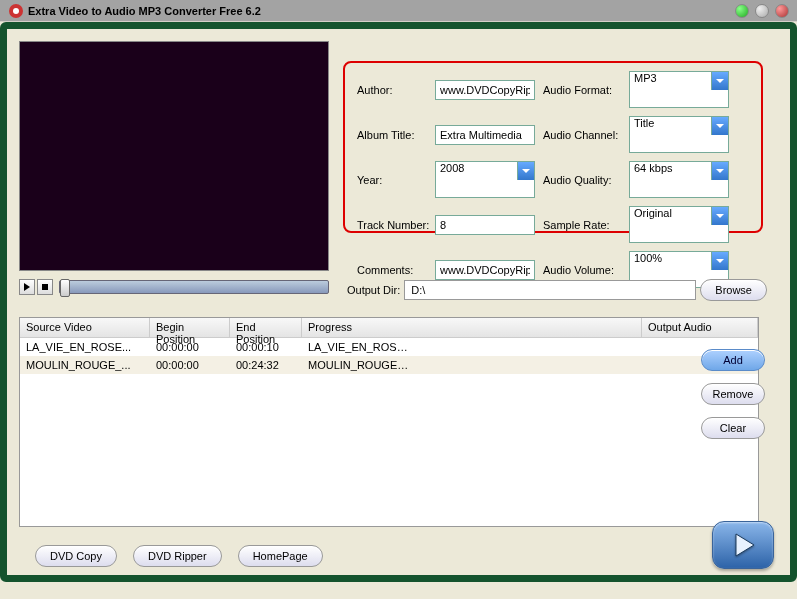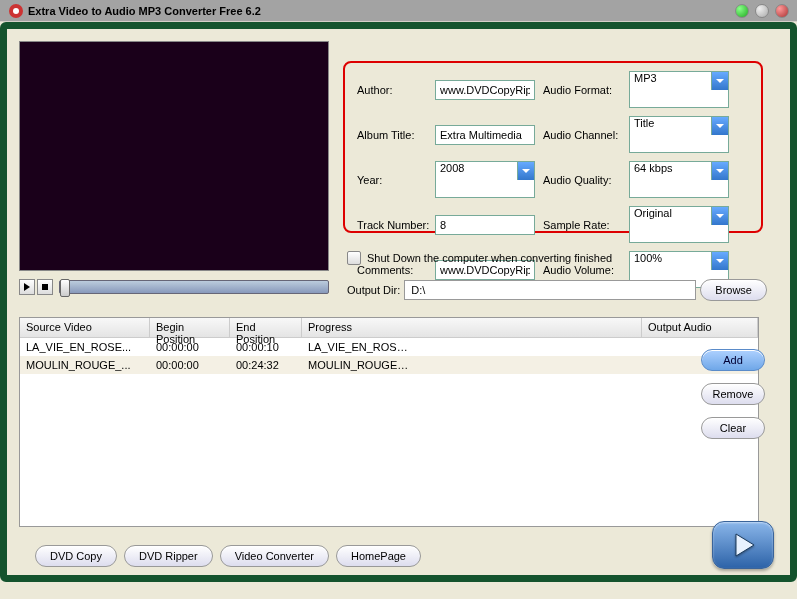--- a/index.html
+++ b/index.html
@@ -44,21 +44,21 @@
 .th { border-right: 1px solid #ccc; padding: 3px 6px; }
 .th1 { width: 130px; } .th2 { width: 80px; } .th3 { width: 72px; } .th4 { width: 116px; } .th5 { flex: 1; }
 .tr { display: flex; height: 18px; align-items: center; }
 .tr.sel { background: #f4f0e4; }
 .td { padding: 2px 6px; overflow: hidden; white-space: nowrap; text-overflow: ellipsis; }
 
 .side-btns { position: absolute; left: 694px; top: 320px; display: flex; flex-direction: column; gap: 12px; width: 64px; align-items: flex-end; }
 .side-btns .pill-btn { width: 64px; justify-content: center; }
 .add-btn { background: linear-gradient(#aed1ff,#6fa7e8); color: #003; border-color: #5a8bc9; }
 
-.bottom-row { position: absolute; left: 28px; bottom: 8px; display: flex; gap: 7px; align-items: center; }
+.bottom-row { position: absolute; left: 28px; bottom: 8px; display: flex; gap: 16px; align-items: center; }
 
 .play-big { position: absolute; right: 16px; bottom: 6px; width: 62px; height: 48px; border-radius: 12px; background: linear-gradient(#8ab6ea,#2d63a8); border: 1px solid #3a649a; display: flex; align-items: center; justify-content: center; cursor: pointer; box-shadow: 0 2px 3px rgba(0,0,0,0.3), inset 0 1px 2px rgba(255,255,255,0.5); }
 .play-big svg { filter: drop-shadow(0 1px 1px rgba(0,0,0,0.4)); }
 </style>
 </head>
 <body>
 
 <div class="titlebar">
   <span class="app-icon">
     <svg width="16" height="16" viewBox="0 0 16 16">
@@ -116,24 +116,20 @@
       <span class="meta-label">Sample Rate:</span>
       <div class="meta-select"><span>Original</span></div>
 
       <span class="meta-label">Comments:</span>
       <input class="meta-input" value="www.DVDCopyRip.co" style="">
       <span class="meta-label">Audio Volume:</span>
       <div class="meta-select"><span>100%</span></div>
     </div>
   </div>
 
-  <div class="shutdown-row">
-    <div class="checkbox"></div>
-    <span>Shut Down the computer when converting finished</span>
-  </div>
 
   <div class="output-row">
     <span>Output Dir:</span>
     <div class="output-field">
         <span>D:\</span>
       </div>
     <div class="pill-btn">Browse</div>
   </div>
 
   <div class="table-wrap">
@@ -162,21 +158,20 @@
 
   <div class="side-btns">
     <div class="pill-btn add-btn">Add</div>
     <div class="pill-btn">Remove</div>
     <div class="pill-btn">Clear</div>
   </div>
 
   <div class="bottom-row">
     <div class="pill-btn">DVD Copy</div>
     <div class="pill-btn">DVD Ripper</div>
-    <div class="pill-btn">Video Converter</div>
     <div class="pill-btn">HomePage</div>
   </div>
 
   <div class="play-big">
     <svg width="30" height="30" viewBox="0 0 30 30">
       <polygon points="8,4 26,15 8,26" fill="#e8f2ff" stroke="#1a3a5c" stroke-width="1"></polygon>
     </svg>
   </div>
 
 </div>

